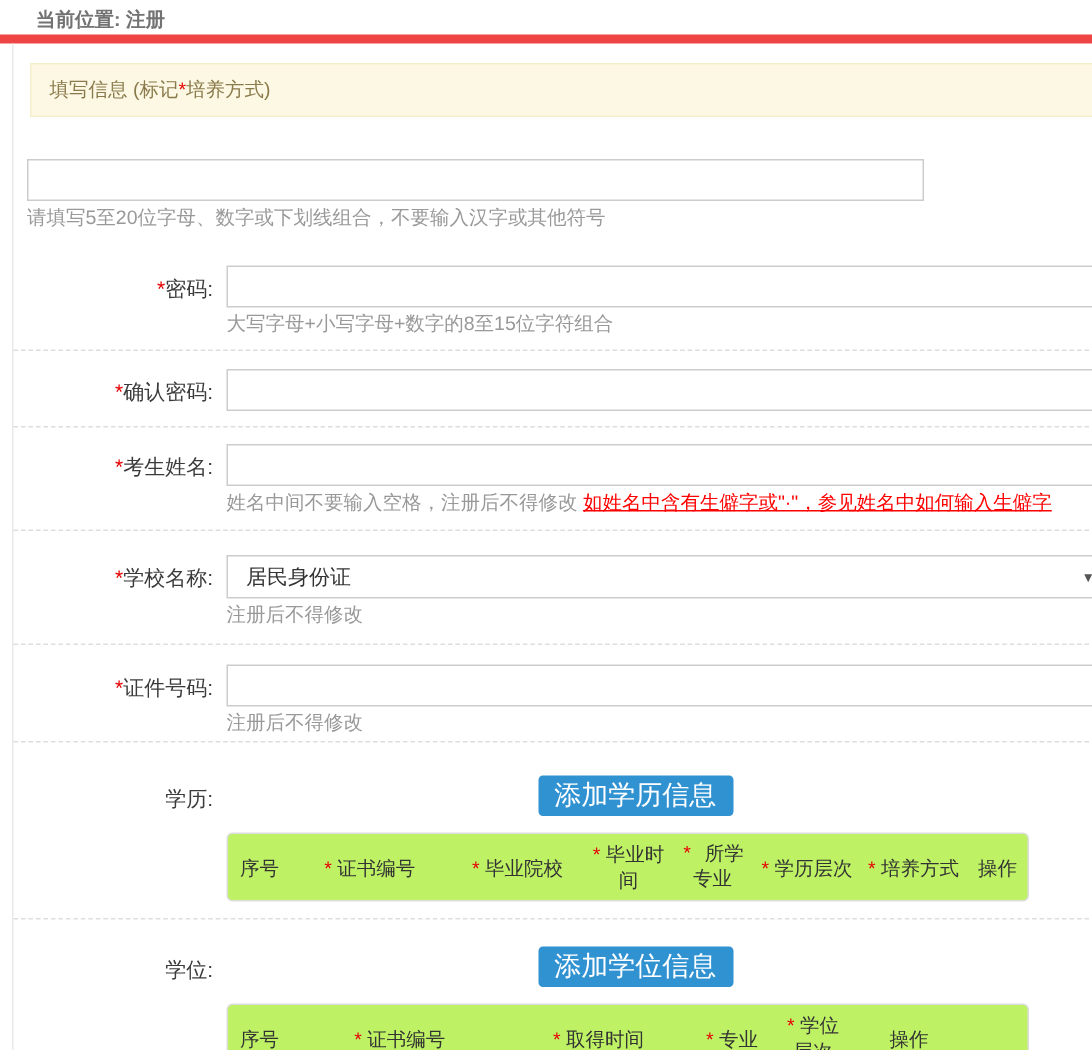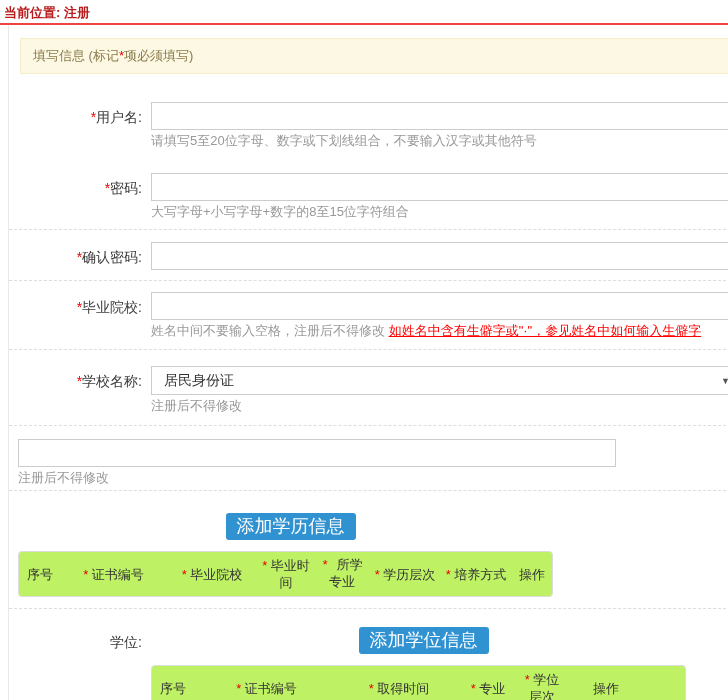--- a/index.html
+++ b/index.html
@@ -1,22 +1,22 @@
 <!DOCTYPE html>
 <html><head>
 <meta charset="utf-8">
 <style>
   html,body{margin:0;padding:0;}
   body{
     width:728px;height:700px;overflow:hidden;background:#fff;color:#333;
     font-family:"Liberation Sans","DejaVu Sans",sans-serif;font-size:13px;
   }
   .breadcrumb{
-    height:17px;padding:4px 0 2px 4px;font-size:13px;font-weight:bold;color:#b91c1c;
-    border-bottom:2px solid #ef4444;
+    height:17px;padding:4px 0 2px 24px;font-size:13px;font-weight:bold;color:#737373;
+    border-bottom:6px solid #ef4444;
   }
   .page{
     margin-left:8px;border-left:1px solid #e9e9e9;width:760px;min-height:676px;
     padding-top:13px;box-sizing:border-box;
   }
   .alert{
     margin-left:11px;width:757px;box-sizing:border-box;background:#fcf8e3;
     border:1px solid #f6eecb;color:#8a7a4b;padding:8px 0 8px 12px;font-size:13px;
   }
   .req{color:#e60000;}
@@ -82,25 +82,24 @@
 </head>
 <body>
 
 <div class="breadcrumb">
   <span>当前位置: 注册</span>
 </div>
 
 <div class="page">
 
   <div class="alert">
-    <span>填写信息 (标记</span><span class="req">*</span><span>项必须填写)</span>
+    <span>填写信息 (标记</span><span class="req">*</span><span>培养方式)</span>
   </div>
 
   <div class="row m-user">
-    <div class="lab"><span class="req">*</span><span>用户名:</span></div>
     <div class="fld">
       <input class="txt" type="text" value="" style="">
       <div class="hint">请填写5至20位字母、数字或下划线组合，不要输入汉字或其他符号</div>
     </div>
   </div>
 
   <div class="row m-pass">
     <div class="lab"><span class="req">*</span><span>密码:</span></div>
     <div class="fld">
       <input class="txt" type="text" value="" style="">
@@ -113,21 +112,21 @@
   <div class="row m-conf">
     <div class="lab"><span class="req">*</span><span>确认密码:</span></div>
     <div class="fld">
       <input class="txt" type="text" value="" style="">
     </div>
   </div>
 
   <div class="sep m-sep2"></div>
 
   <div class="row m-name">
-    <div class="lab"><span class="req">*</span><span>毕业院校:</span></div>
+    <div class="lab"><span class="req">*</span><span>考生姓名:</span></div>
     <div class="fld">
       <input class="txt" type="text" value="" style="">
       <div class="hint">
         <span>姓名中间不要输入空格，注册后不得修改 </span><a>如姓名中含有生僻字或"·"，参见姓名中如何输入生僻字</a>
       </div>
     </div>
   </div>
 
   <div class="sep m-sep3"></div>
 
@@ -138,29 +137,31 @@
         <div class="sel-text">居民身份证</div>
         <span class="chev">▼</span>
       </div>
       <div class="hint">注册后不得修改</div>
     </div>
   </div>
 
   <div class="sep m-sep4"></div>
 
   <div class="row m-idnum">
+    <div class="lab"><span class="req">*</span><span>证件号码:</span></div>
     <div class="fld">
       <input class="txt" type="text" value="" style="">
       <div class="hint">注册后不得修改</div>
     </div>
   </div>
 
   <div class="sep m-sep5"></div>
 
   <div class="row m-edu">
+    <div class="lab">学历:</div>
     <div class="fld">
       <div class="fld-center">
         <button class="btn-blue">添加学历信息</button>
       </div>
       <div class="thead edu-cols">
           <div class="th">序号</div>
           <div class="th"><span class="req">* </span>证书编号</div>
           <div class="th"><span class="req">* </span>毕业院校</div>
           <div class="th"><span class="req">* </span>毕业时间</div>
           <div class="th"><span class="req">* </span>所学专业</div>

